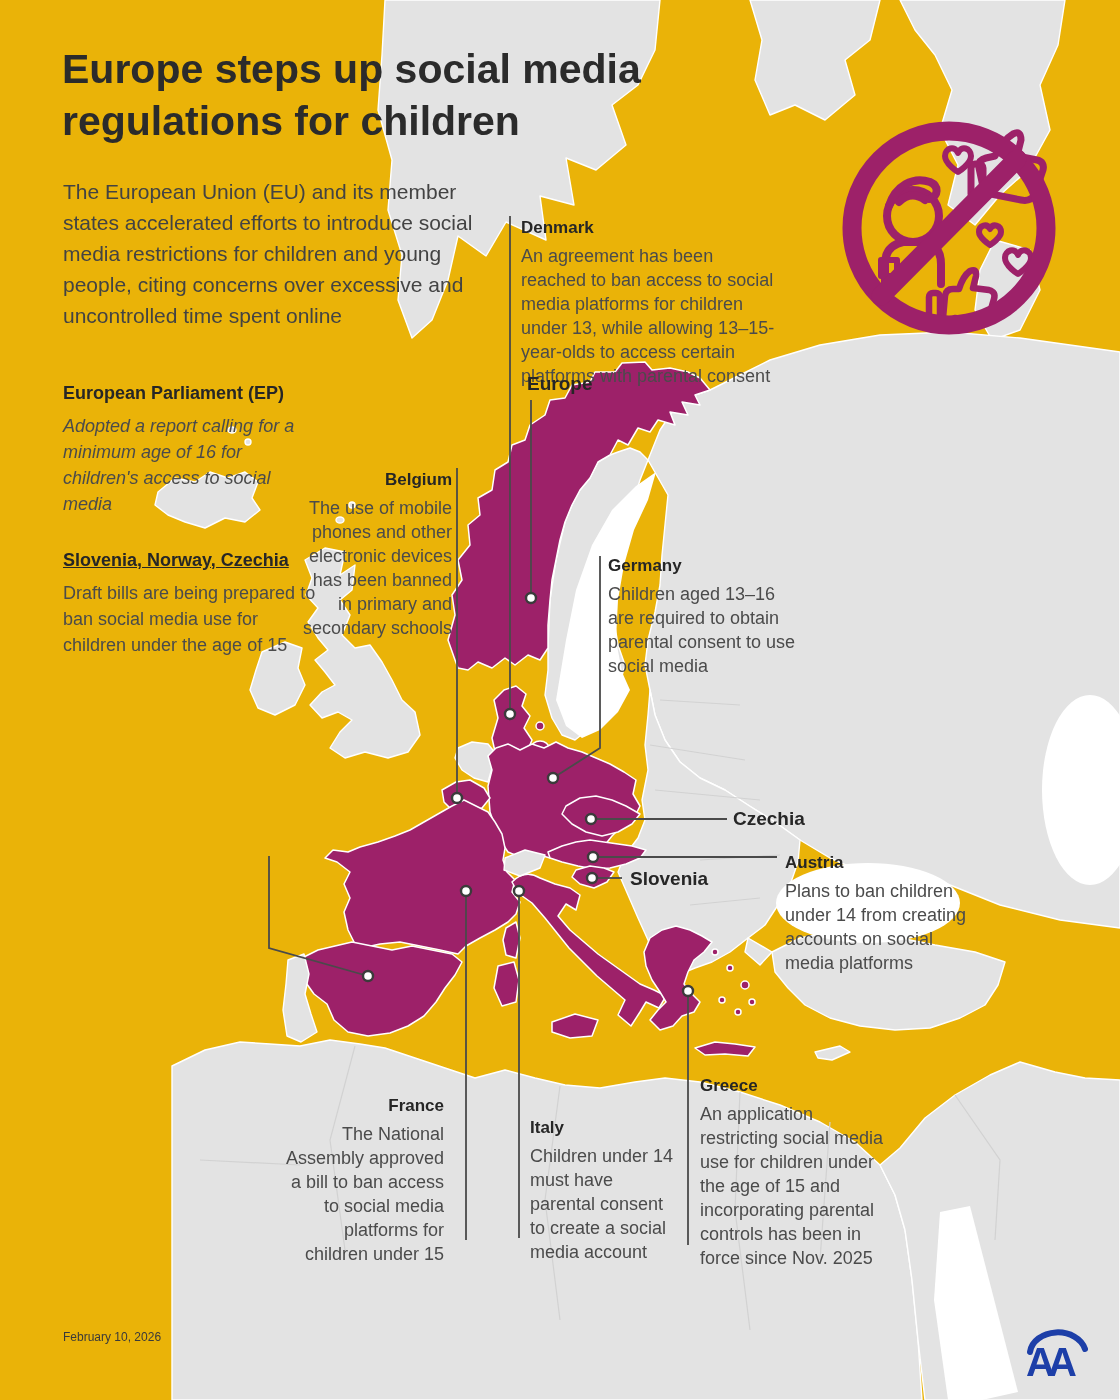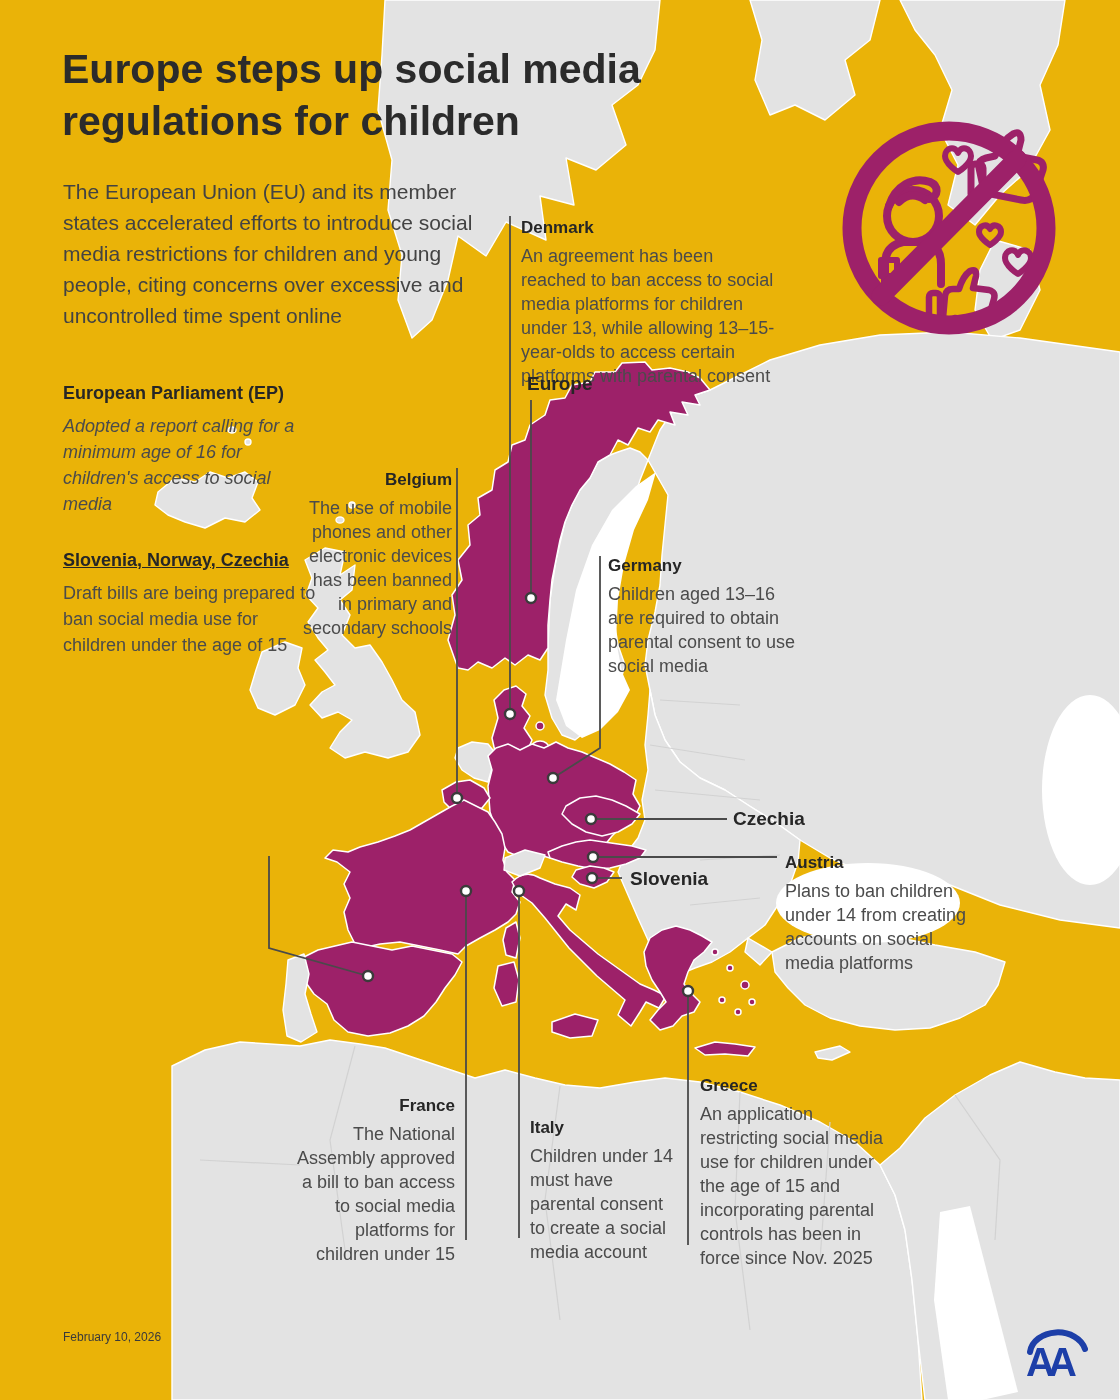--- a/index.html
+++ b/index.html
@@ -182,21 +182,21 @@
   <div class="country-label" style="left:733px;top:808px;">Czechia</div>
 
   <div class="note" style="left:785px;top:843px;width:195px;margin-top:8px;">
     <span class="hd">Austria</span>
     <span>Plans to ban children under 14 from creating accounts on social media platforms</span>
   </div>
 
   <div class="country-label" style="left:630px;top:868px;">Slovenia</div>
 
 
-  <div class="note r" style="left:290px;top:1094px;width:165px;">
+  <div class="note r" style="left:279px;top:1094px;width:165px;">
     <span class="hd">France</span>
     <span>The National Assembly approved a bill to ban access to social media platforms for children under 15</span>
   </div>
 
   <div class="note" style="left:530px;top:1116px;width:150px;">
     <span class="hd">Italy</span>
     <span>Children under 14 must have parental consent to create a social media account</span>
   </div>
 
   <div class="note" style="left:700px;top:1074px;width:196px;">

